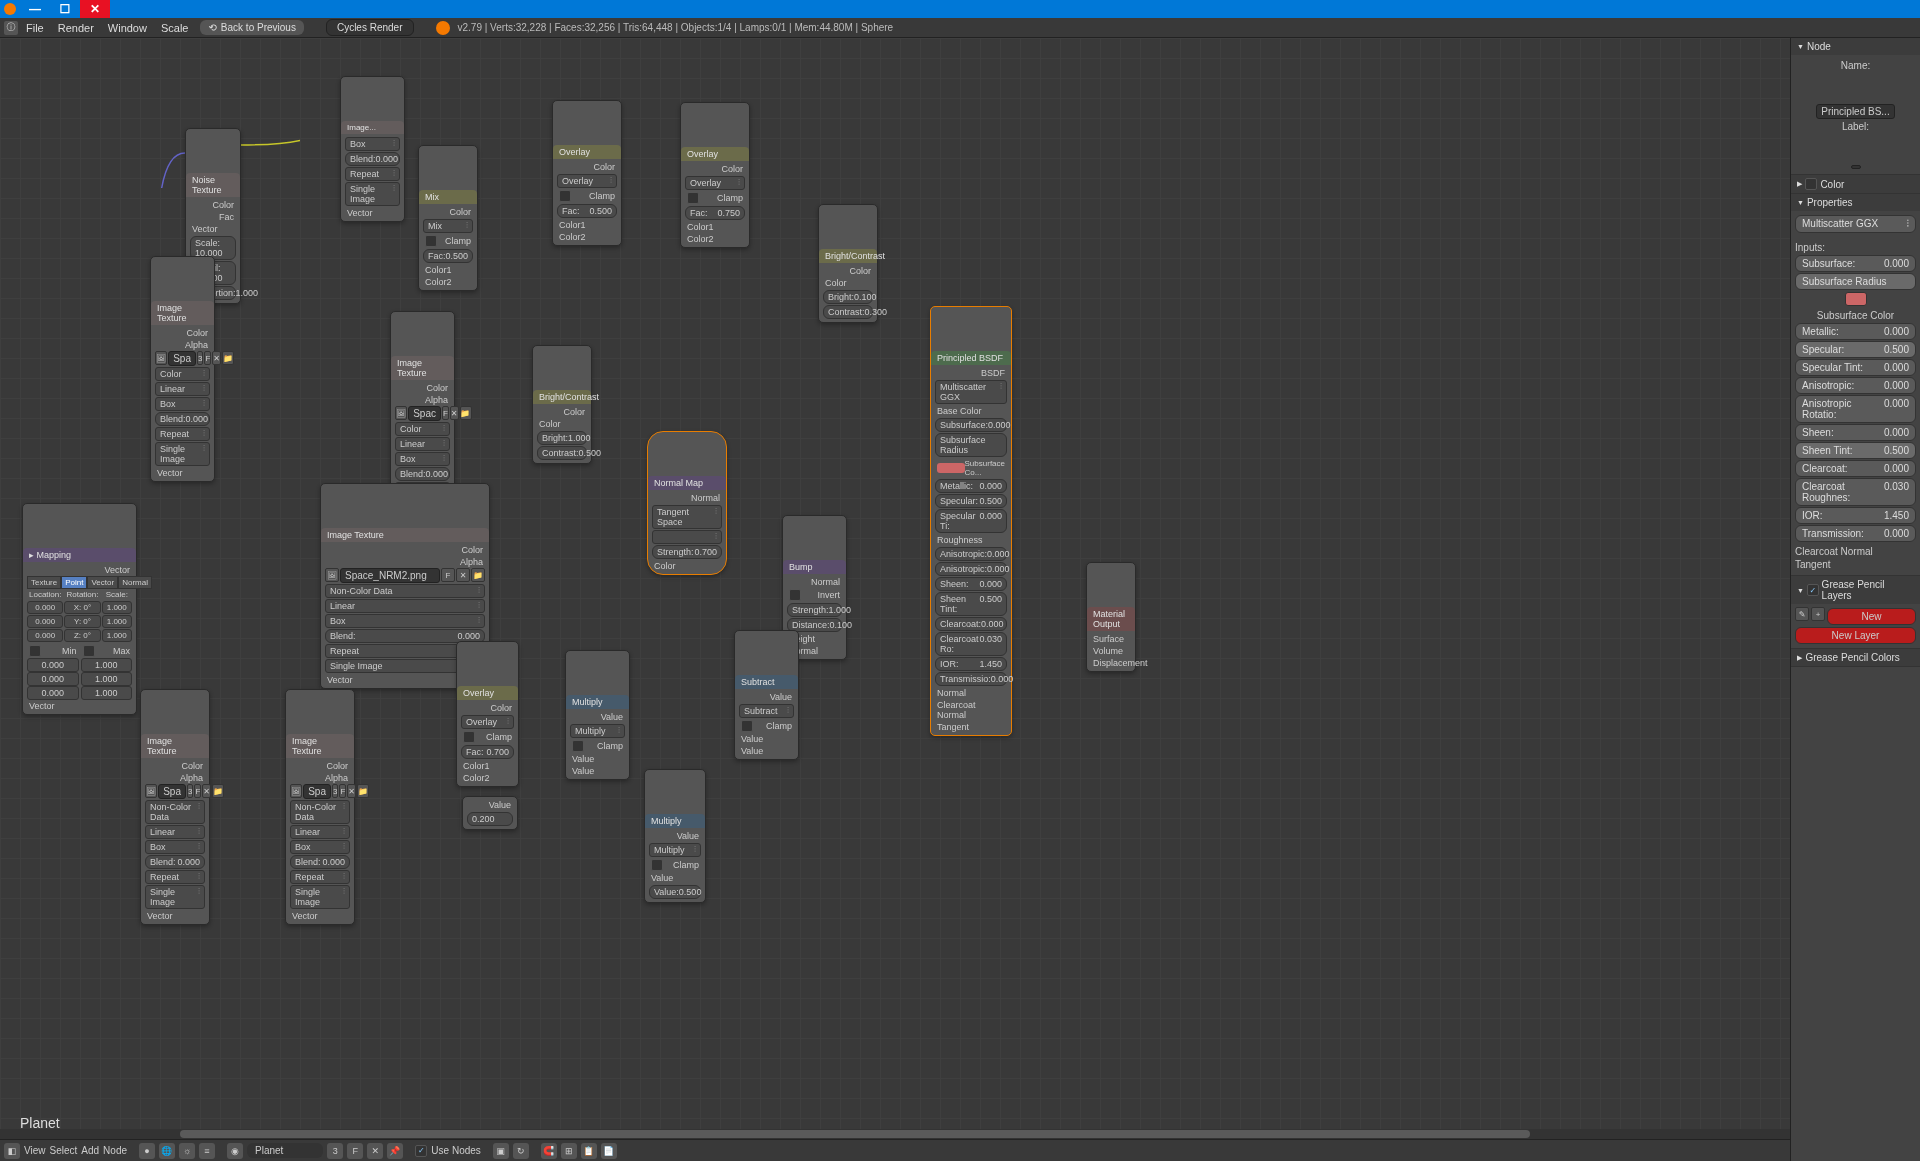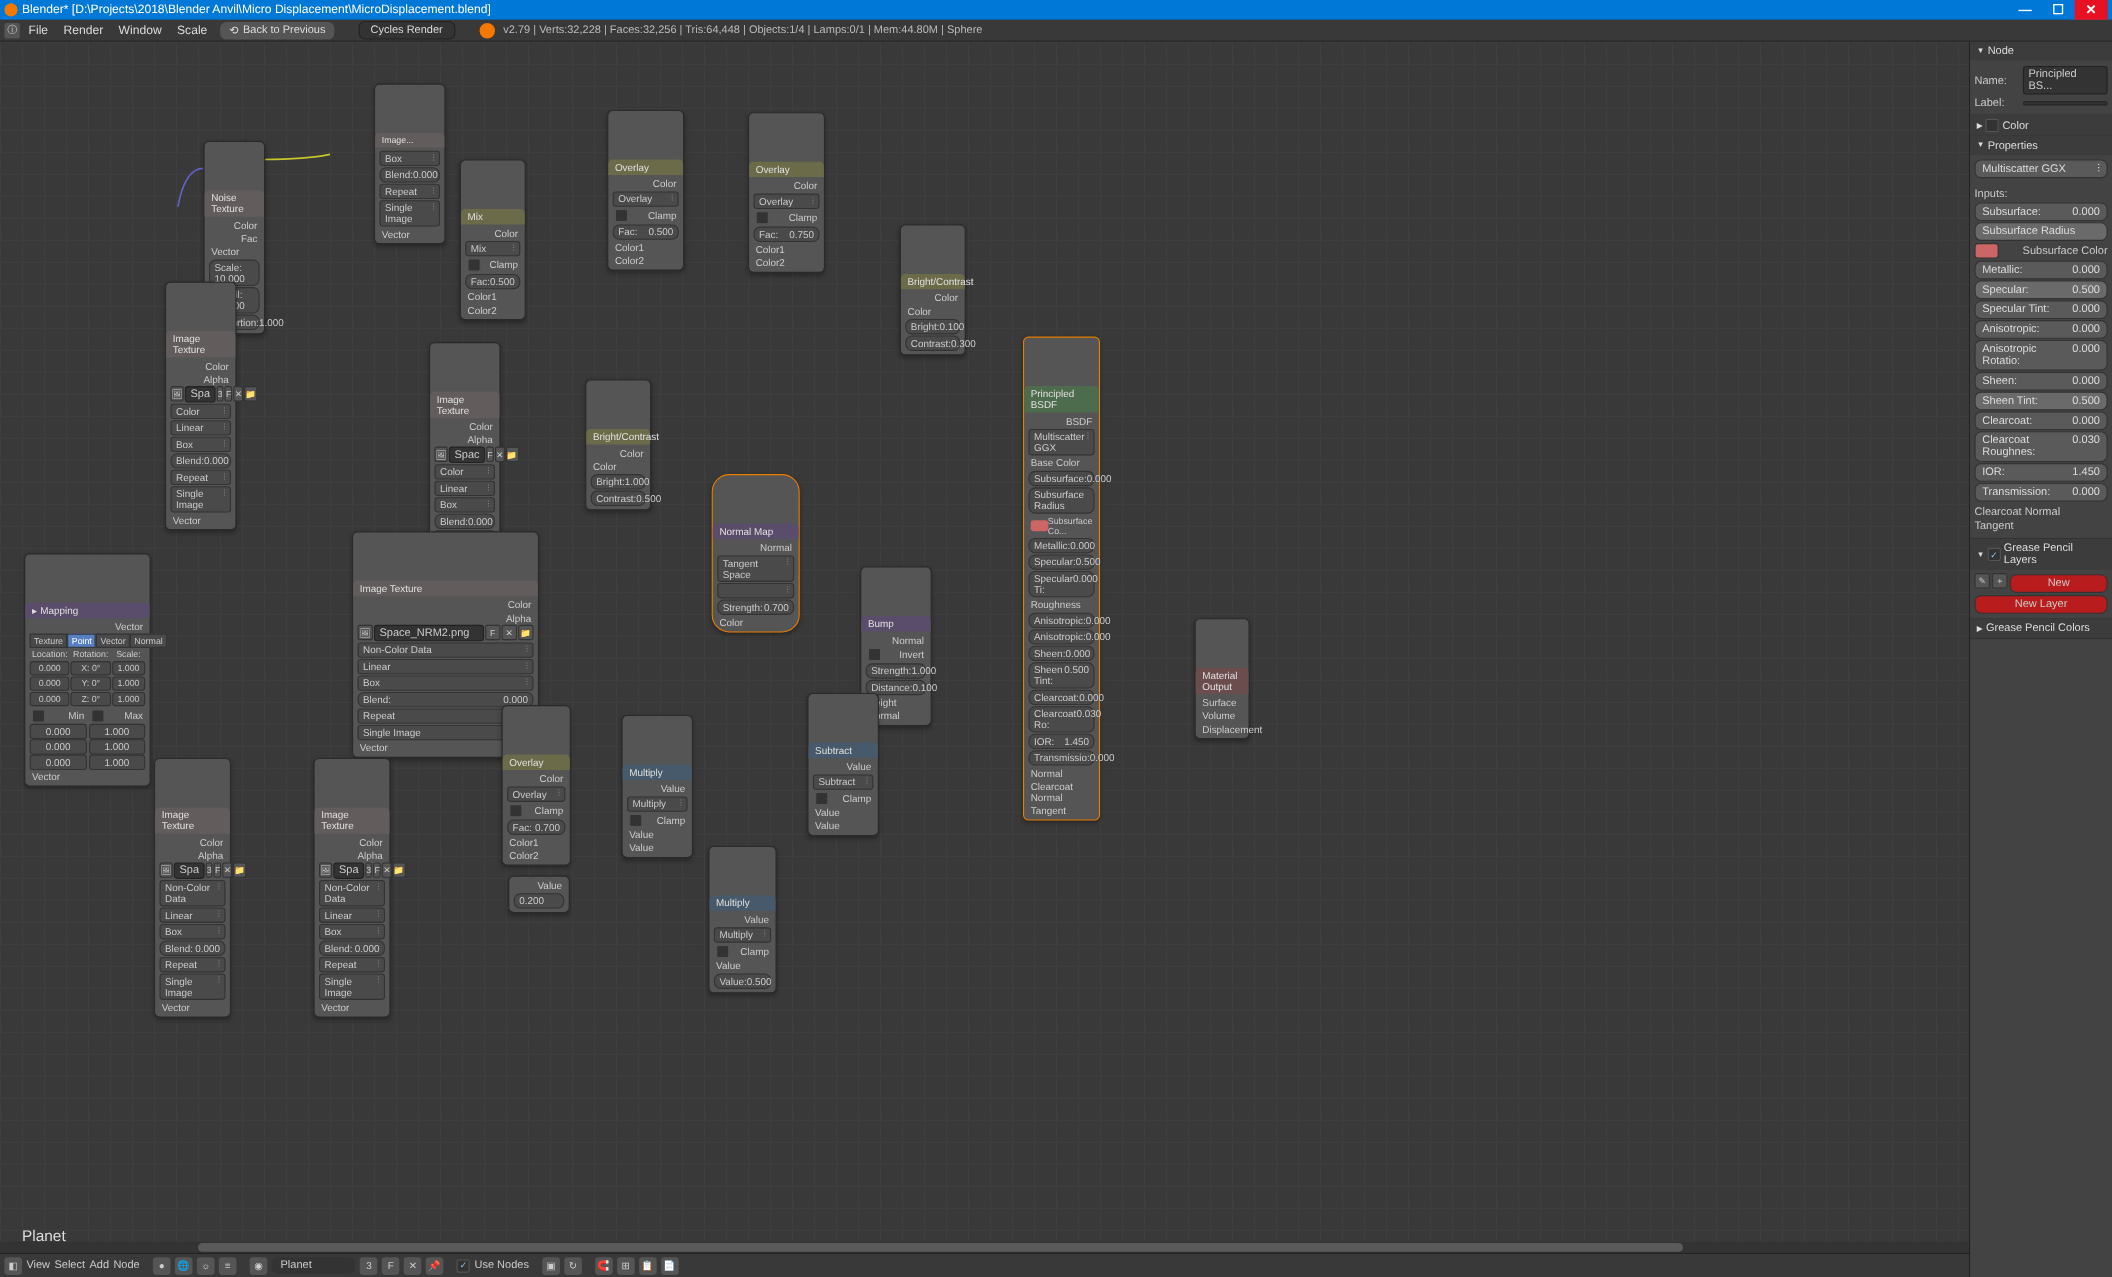--- a/index.html
+++ b/index.html
@@ -63,21 +63,21 @@
 
 .hscroll { position:absolute; bottom:22px; left:0; right:0; height:10px; background:#333; }
 .hscroll .thumb { position:absolute; left:180px; right:260px; top:1px; bottom:1px; background:#5a5a5a; border-radius:4px; }
 
 
 .panel { border-bottom: 1px solid #333; }
 .panel .phdr { background:#3c3c3c; padding:3px 6px; font-size:10px; color:#ddd; display:flex; align-items:center; gap:3px; }
 .panel .phdr:before { content:'▼'; font-size:7px; }
 .panel.collapsed .phdr:before { content:'▶'; }
 .panel .pbody { padding:3px 4px; background:#434343; }
-.prow { display:flex; align-items:center; gap:4px; margin:2px 0; font-size:10px; }
+.prow { display:flex; align-items:center; gap:4px; margin:2px 0; font-size:10px;flex-direction:column; }
 .prow .plbl { flex:0 0 40px; color:#ccc; }
 .pinput { flex:1; background:#333; border:1px solid #222; border-radius:3px; padding:1px 4px; font-size:10px; color:#ccc; }
 .pslider { background:#5a5a5a; border:1px solid #333; border-radius:6px; padding:2px 6px; font-size:10px; display:flex; justify-content:space-between; margin:1px 0; color:#ddd; }
 .pslider.hl { background:#6a6a6a; }
 .pbtn { background:#b91c1c; border:1px solid #333; border-radius:6px; padding:2px 6px; font-size:10px; text-align:center; margin:1px 0; }
 .colorbox { width:22px; height:14px; background:#cc6666; border-radius:3px; border:1px solid #333; }
 
 
 .chk { width:12px; height:12px; background:#333; border:1px solid #555; border-radius:2px; display:inline-flex; align-items:center; justify-content:center; font-size:8px; color:#8cf; }
 
@@ -90,21 +90,20 @@
 .segbtn.act { background:#5680c2; color:#fff; }
 
 .icongroup { display:flex; gap:1px; }
 .tinybtn { width:14px; height:14px; background:#555; border:1px solid #333; border-radius:2px; font-size:8px; display:flex; align-items:center; justify-content:center; }
 </style>
 </head>
 <body>
 
 <div class="titlebar">
   <span class="icon"></span>
-  <span class="title">Blender* [D:\Projects\2018\Blender Anvil\Micro Displacement\MicroDisplacement.blend]</span>
   <div class="winbtns">
     <div class="winbtn">—</div>
     <div class="winbtn">☐</div>
     <div class="winbtn close">✕</div>
   </div>
 </div>
 
 <div class="menubar">
   <div class="menuicon">ⓘ</div>
   <span class="menulabel">File</span>
@@ -690,21 +689,21 @@
       <div class="body">
         <div class="row out">
             <span>Value</span>
           </div>
         <div class="fld">
             <span>0.200</span>
           </div>
       </div>
     </div>
 
-    <div class="node shader sel" style="left:930px; top:268px; width:70px;">
+    <div class="node shader sel" style="left:930px; top:268px; width:82px;">
       <div class="hdr">
           <span>Principled BSDF</span>
         </div>
       <div class="body">
         <div class="row out">
             <span>BSDF</span>
           </div>
         <div class="drp">Multiscatter GGX</div>
         <div class="row">
             <span>Base Color</span>

